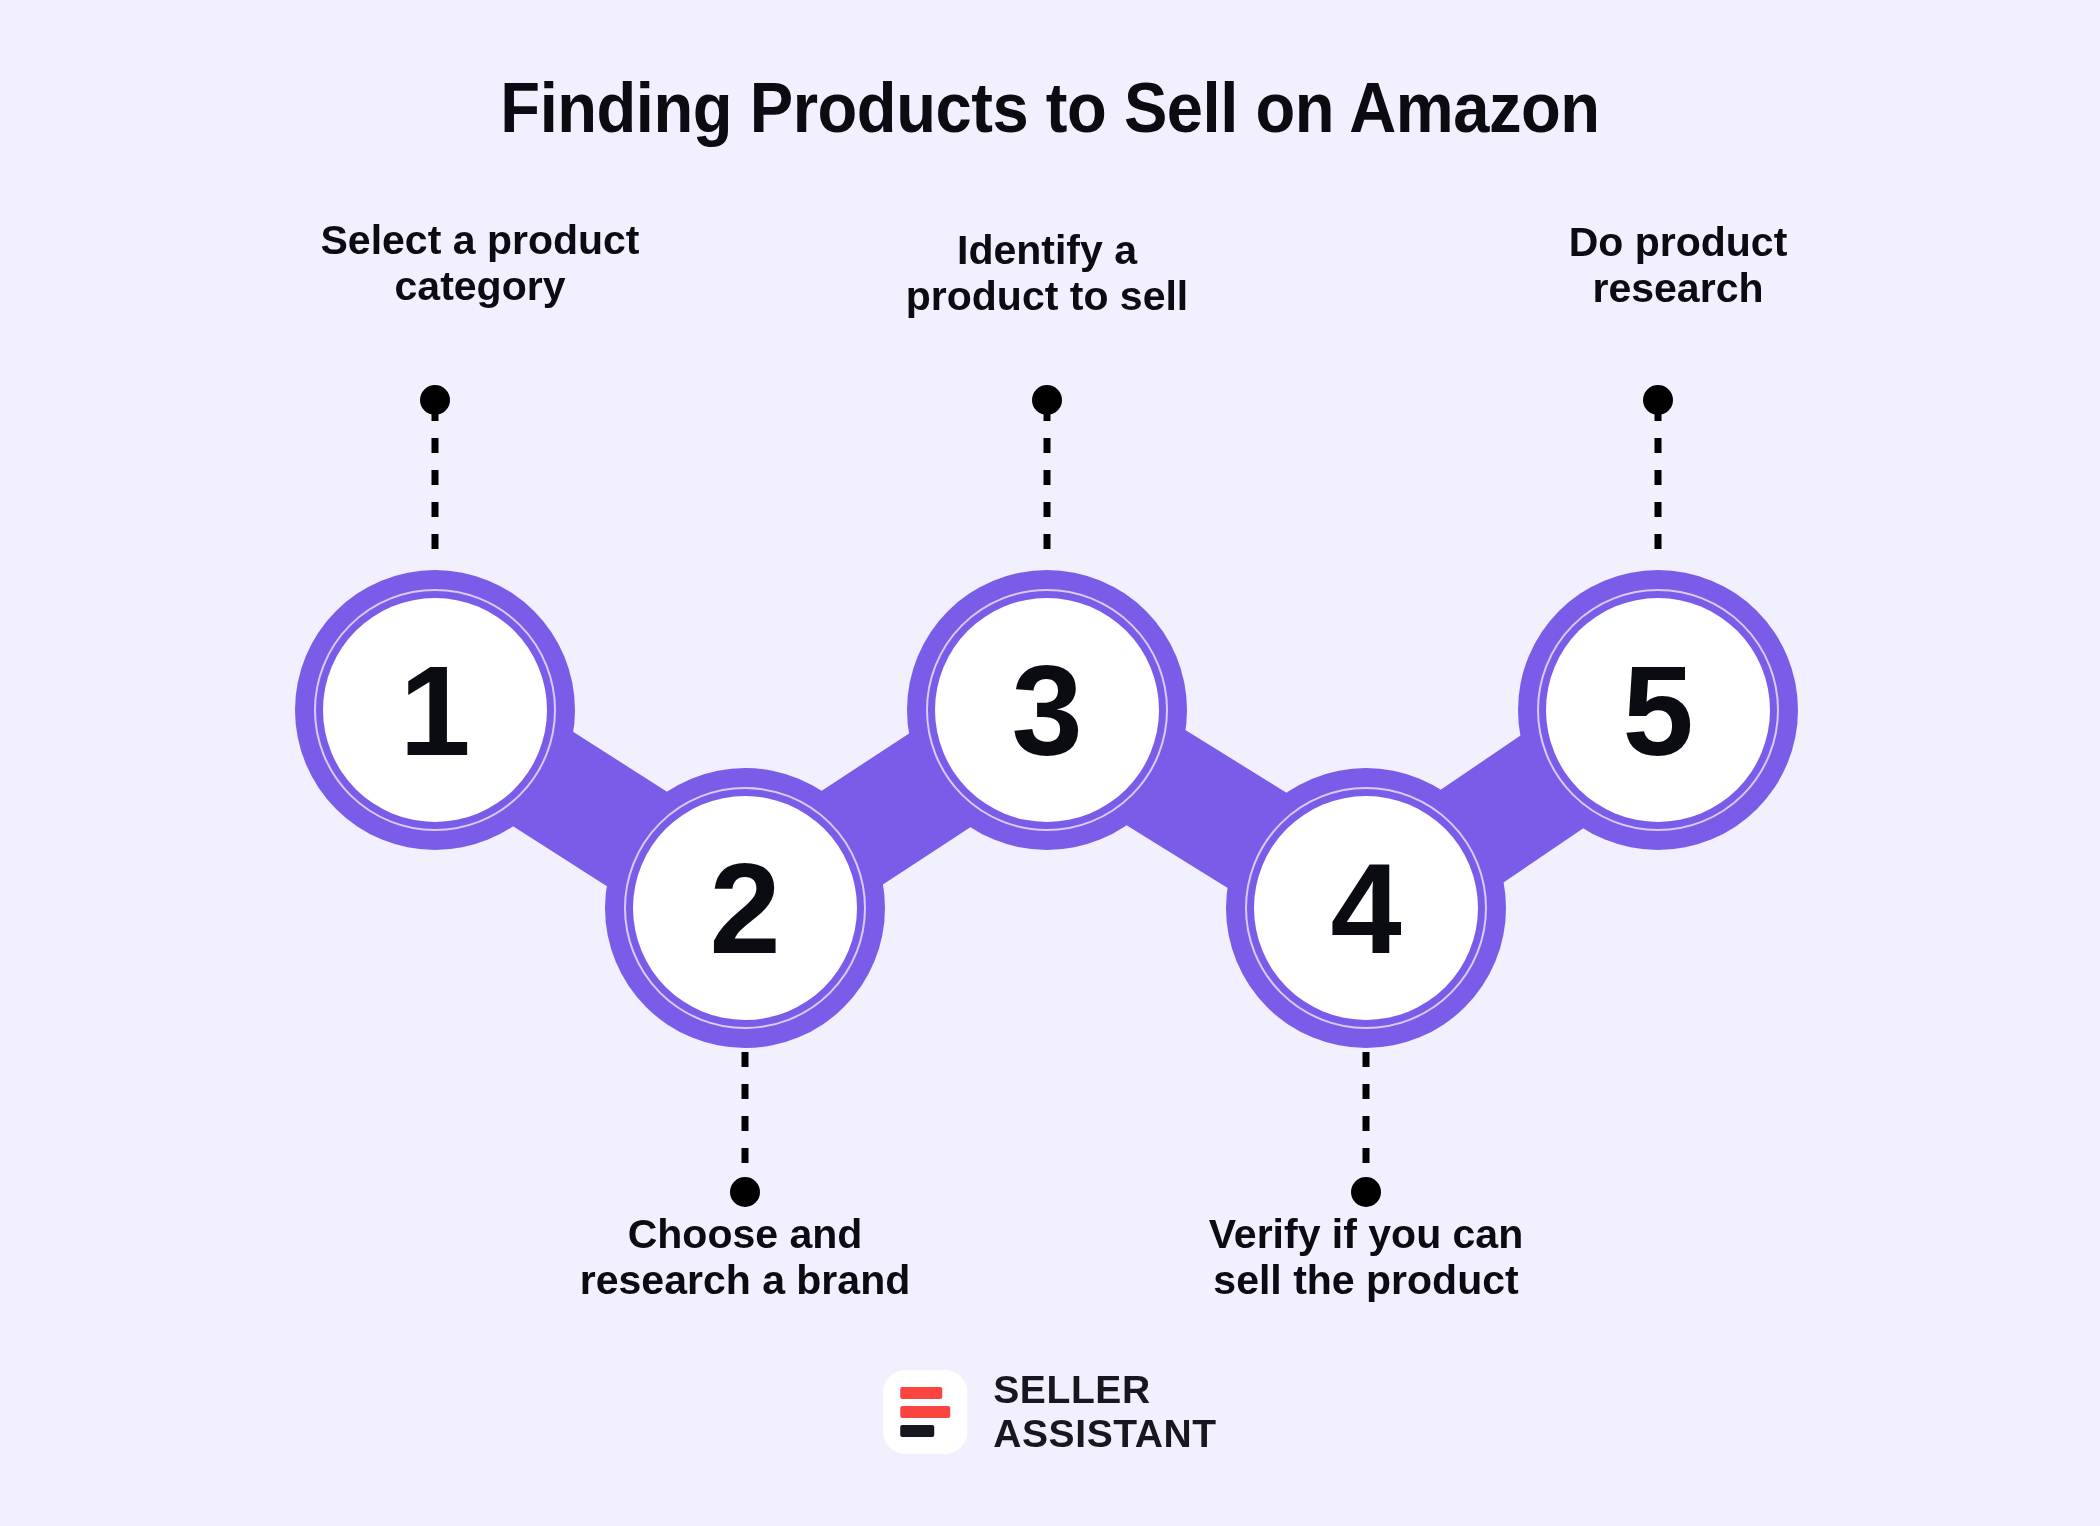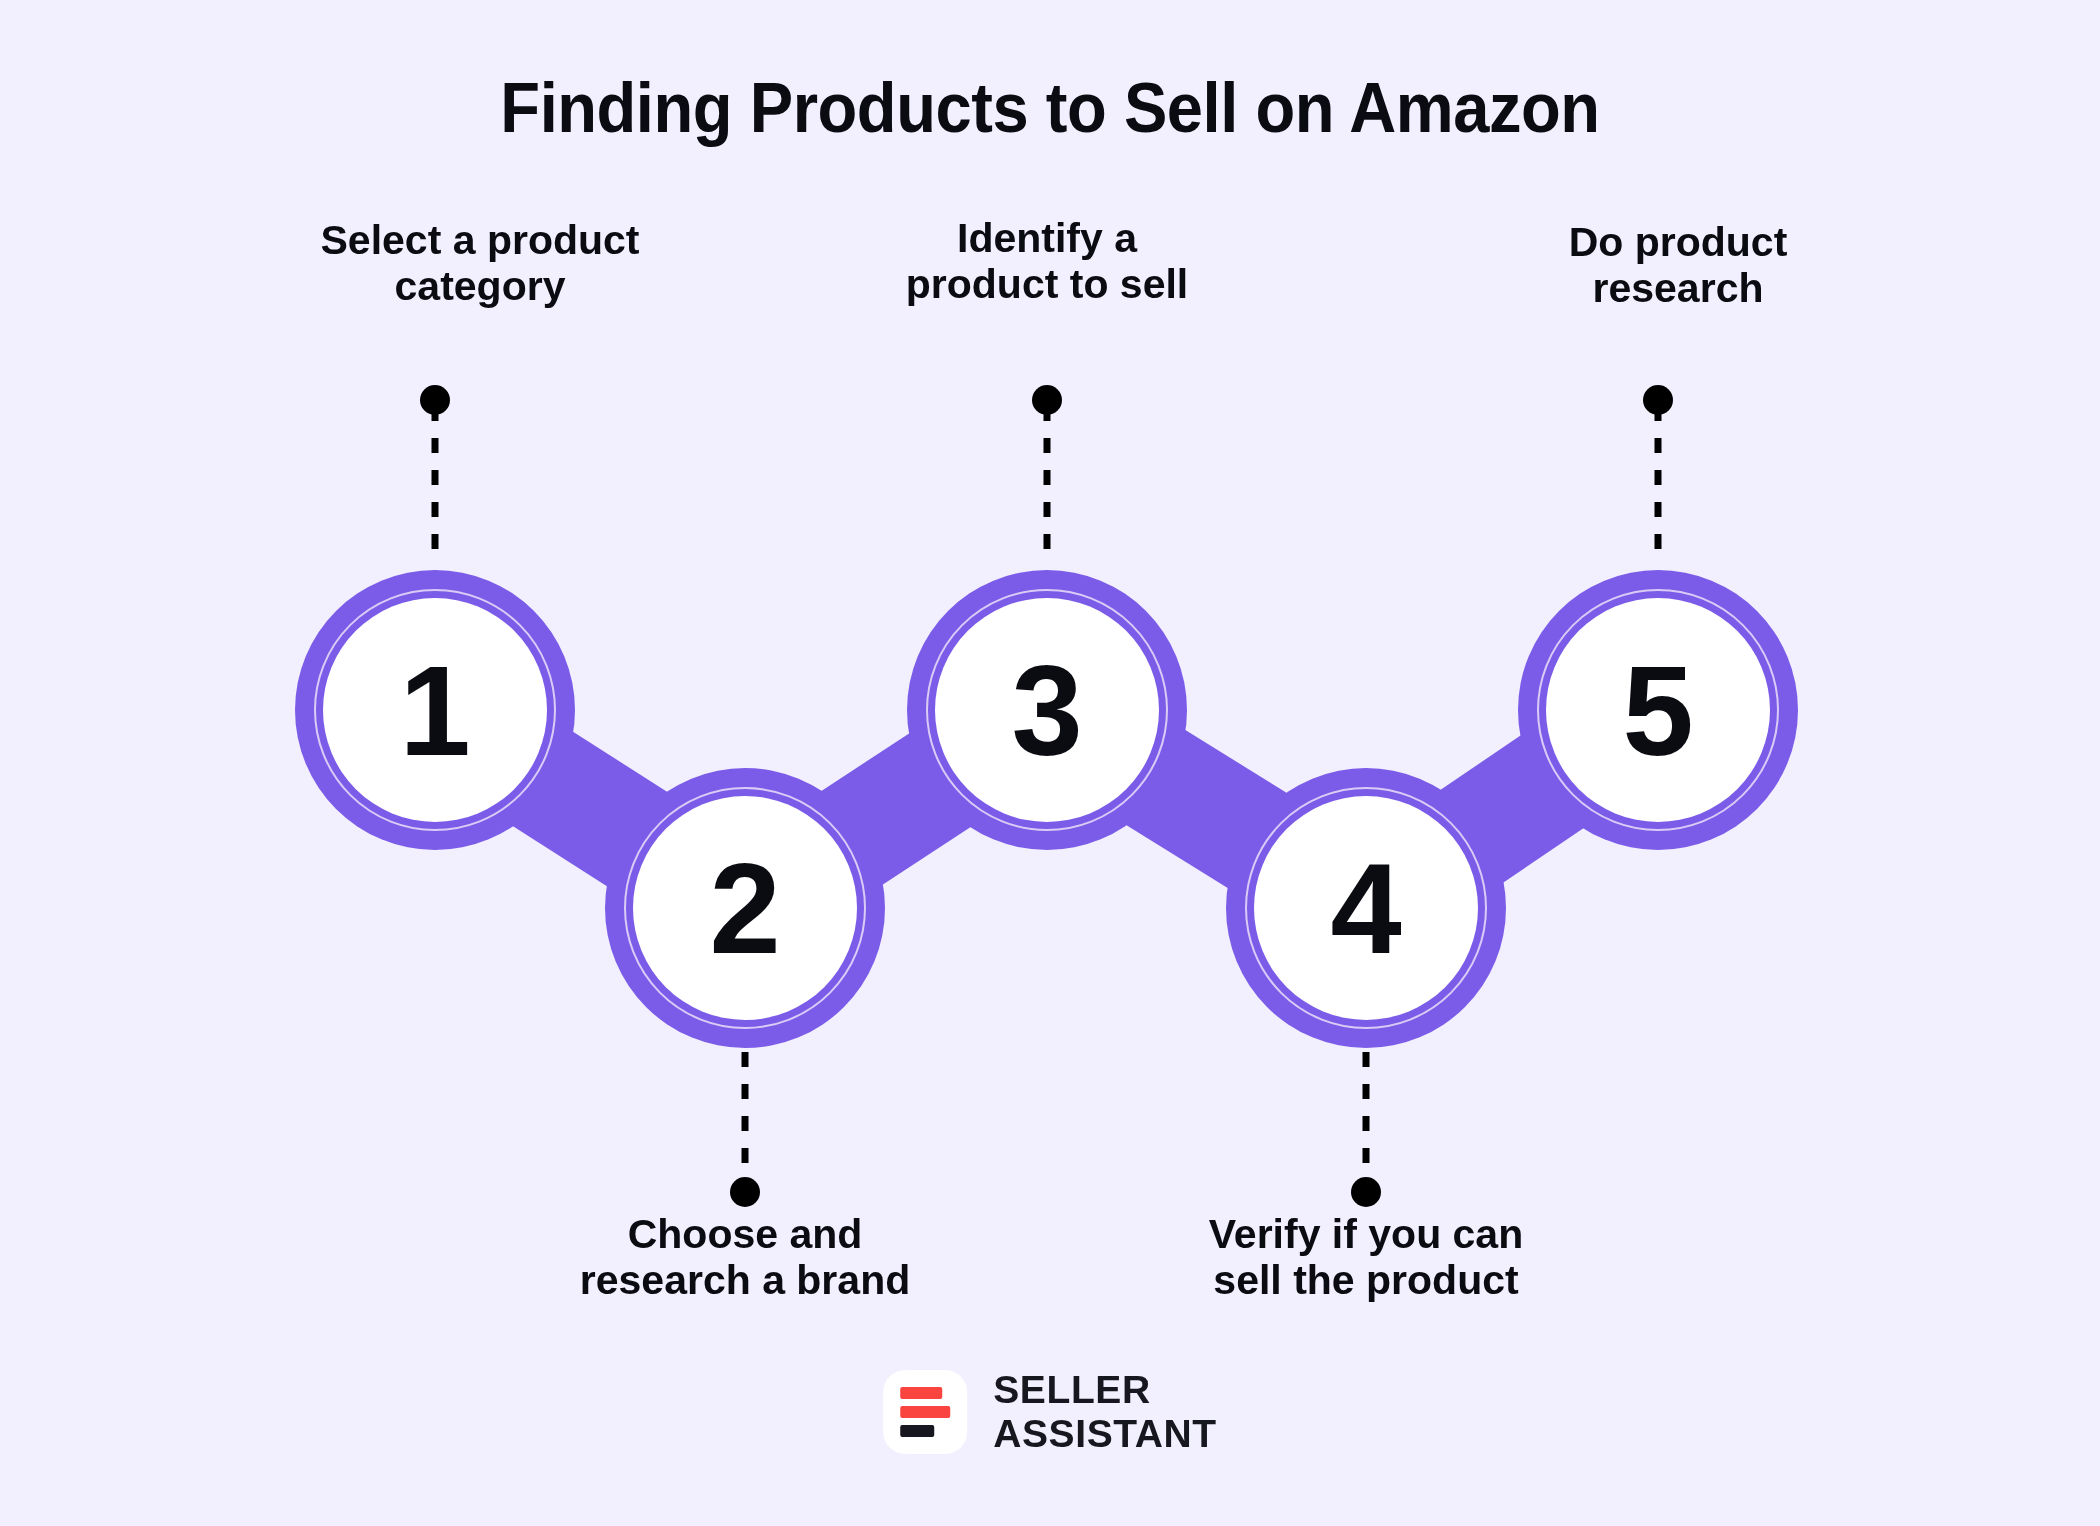--- a/index.html
+++ b/index.html
@@ -160,21 +160,21 @@
           <text x="1658" y="710" text-anchor="middle" dominant-baseline="central" fill="#0b0b12" font-family="&quot;Liberation Sans&quot;, sans-serif" font-weight="bold" font-size="128">5</text>
         </g>
       </g>
   </svg>
 
   <div id="label-layer">
       <div class="step-label label-top" style="left: 435px; top: 310px; margin-left: 45px;">Select a product
 category</div>
       <div class="step-label label-bottom" style="left: 745px; top: 1212px;">Choose and
 research a brand</div>
-      <div class="step-label label-top" style="left: 1047px; top: 308px;">Identify a
+      <div class="step-label label-top" style="left: 1047px; top: 320px;">Identify a
 product to sell</div>
       <div class="step-label label-bottom" style="left: 1366px; top: 1212px;">Verify if you can
 sell the product</div>
       <div class="step-label label-top" style="left: 1658px; top: 312px; margin-left: 20px;">Do product
 research</div>
     </div>
 
   <div class="logo">
     <div class="logo-mark">
       <div class="logo-bar b1"></div>

